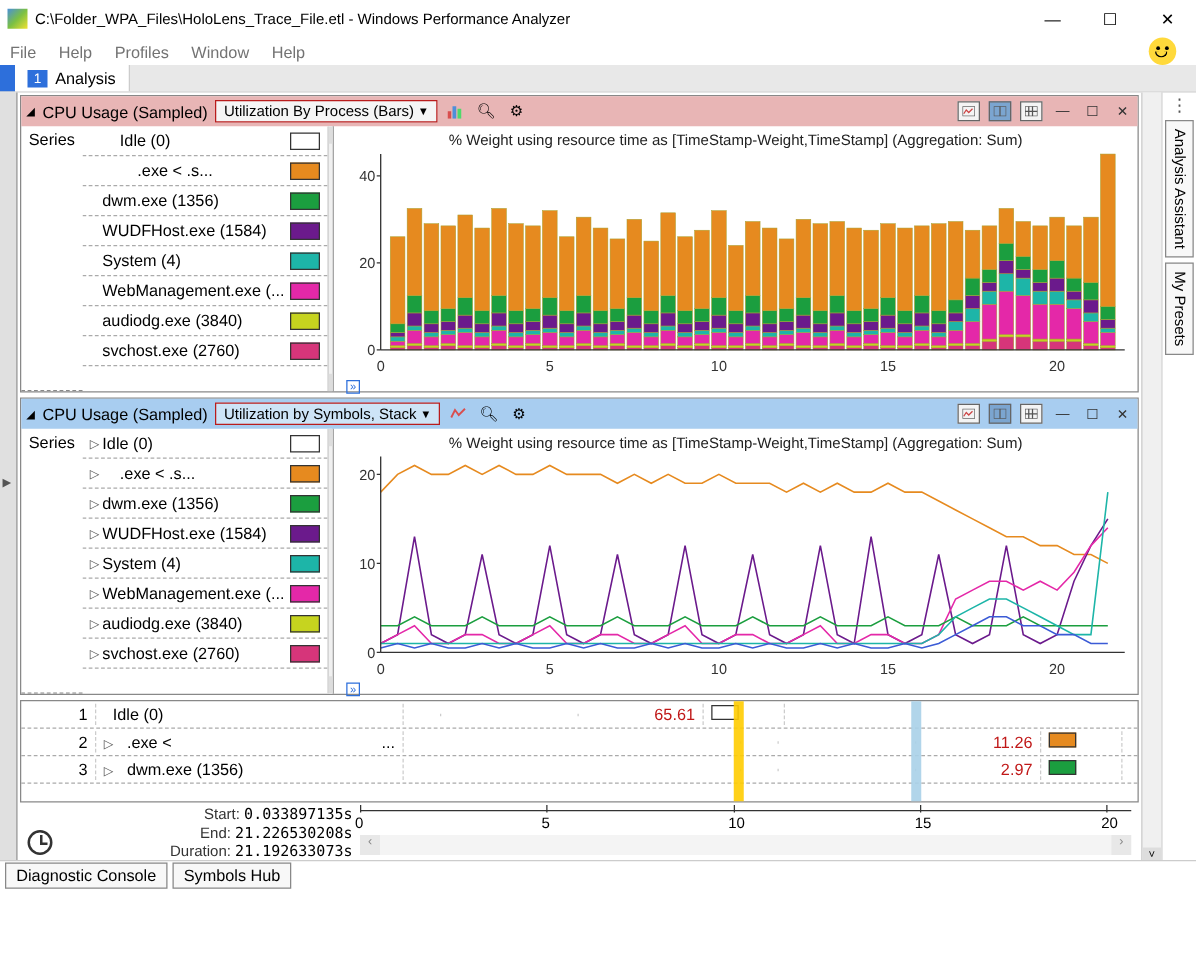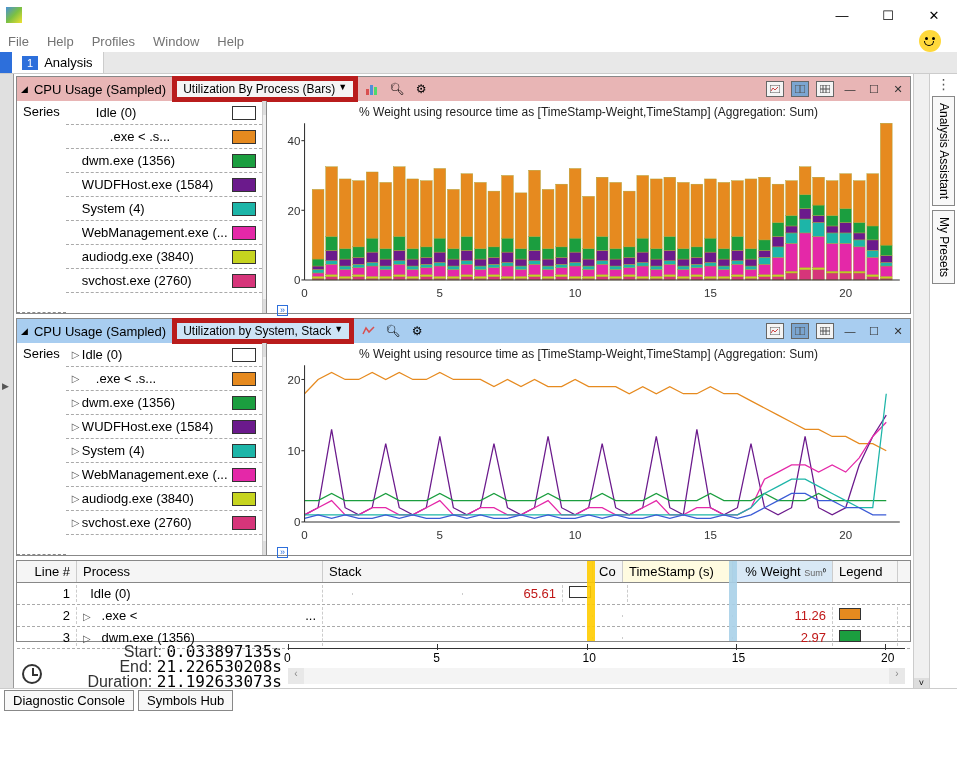--- a/index.html
+++ b/index.html
@@ -30,21 +30,21 @@
   
   .main { flex:1; display:flex; flex-direction:column; }
   .rightcol { width:28px; display:flex;flex-direction:column; border-left:1px solid #ccc;}
   
   .panel { display:flex; flex-direction:column; border:1px solid #888; margin:2px; }
   .panel-header { height:24px; display:flex; align-items:center; padding:0 4px; gap:6px; font-size:13px; }
   .panel-header.pink { background:#e8b5b5; }
   .panel-header.blue { background:#a8cdf0; }
   .panel-header .tri { font-size:9px;}
   .panel-header .title{font-weight:400;}
-  .panel-header .preset{border:5px solid #b91c1c;padding:1px 6px;background:#f5f5f5;font-size:12px;display:flex;align-items:flex-start;gap:3px;}
+  .panel-header .preset{border:1px solid #b91c1c;padding:1px 6px;background:#f5f5f5;font-size:12px;display:flex;align-items:center;gap:3px;}
   .panel-header .preset.blue{background:#cde4f7;}
   .panel-header .spacer{flex:1;}
   .panel-header .tool{width:18px;height:18px;display:flex;align-items:center;justify-content:center;font-size:12px;}
   .panel-header .viewbtn{width:18px;height:16px;border:1px solid #666;margin-left:1px;display:flex;align-items:center;justify-content:center;font-size:9px;background:#f4f4f4;}
   .panel-header .viewbtn.active{background:#7ba5d0;}
   .panel-header .winbtn{width:16px;height:12px;margin-left:2px;display:flex;align-items:center;justify-content:center;font-size:11px;color:#333;}
   
   .panel-body { display:flex; flex:1; min-height:0; }
   .series-box { width:250px; border-right:1px solid #888; display:flex;flex-direction:row; overflow:hidden;}
   .series-header { border-bottom:1px dashed #888; padding:3px 6px; font-size:13px; }
@@ -76,21 +76,21 @@
   .col-proc{width:246px;}
   .col-stack{width:270px;}
   .col-count{width:30px;}
   .col-ts{width:110px;background:#fffbe0;}
   .col-weight{width:100px;text-align:right;background:#d8e8f5;}
   .col-legend{width:65px;}
   .tgrow .col-ts,.tgrow .col-weight{background:transparent;}
   .tgrow .wval{color:#c01818;margin-left:36px;}
   
   .timeline{height:46px;display:flex;padding:2px 8px;}
-  .tl-labels{width:240px;text-align:right;font-size:16px;line-height:15px;padding-right:6px;}
+  .tl-labels{width:240px;text-align:right;font-size:12px;line-height:15px;padding-right:6px;}
   .tl-labels .k{color:#333;}
   .tl-clock{width:26px;display:flex;align-items:flex-end;padding-bottom:2px;}
   .tl-clock .ic{width:20px;height:20px;border:2px solid #333;border-radius:50%;position:relative;}
   .tl-clock .ic::before{content:"";position:absolute;width:6px;height:1.5px;background:#333;top:8px;left:8px;}
   .tl-clock .ic::after{content:"";position:absolute;width:1.5px;height:7px;background:#333;top:2px;left:8px;}
   .tl-axis{flex:1;position:relative;font-size:12px;}
   .tl-axis .line{position:absolute;top:4px;left:0;right:0;border-top:1px solid #333;}
   .tl-axis .ticks{position:absolute;top:0;left:0;right:20px;display:flex;justify-content:space-between;}
   .tl-axis .tick{position:relative;}
   .tl-axis .tick::before{content:"";position:absolute;top:0;left:0;width:1px;height:6px;background:#333;}
@@ -103,20 +103,21 @@
   .statusbar .btn{border:1px solid #888;padding:2px 8px;font-size:13px;background:#f8f8f8;}
   
   .yellow-marker{position:absolute;width:8px;background:#ffcc00;opacity:0.9;}
   .blue-marker{position:absolute;width:8px;background:#a8d0e8;opacity:0.9;}
 </style>
 </head>
 <body>
 
 <div class="titlebar">
   <div class="icon-box"></div>
+  <div class="title">C:\Folder_WPA_Files\HoloLens_Trace_File.etl - Windows Performance Analyzer</div>
   <div class="win-controls">
     <div>—</div>
     <div>☐</div>
     <div>✕</div>
   </div>
 </div>
 
 <div class="menubar">
   <div class="item">File</div>
   <div class="item">Help</div>
@@ -560,21 +561,21 @@
           <div class="scroll-indicator"><span class="box">»</span></div>
         </div>
       </div>
     </div>
 
     <div class="panel" style="height:238px;">
       <div class="panel-header blue">
         <span class="tri">◢</span>
         <span class="title">CPU Usage (Sampled)</span>
         <span class="preset blue">
-          <span>Utilization by System, Stack</span>
+          <span>Utilization by Symbols, Stack</span>
           <span style="font-size:9px;">▼</span>
         </span>
         <span class="tool">
           <svg width="14" height="12">
               <path d="M1 9 L4 3 L7 7 L12 2" stroke="#d94f4f" fill="none" stroke-width="1.5"></path>
             </svg>
         </span>
         <span class="tool">🔍︎</span>
         <span class="tool">⚙</span>
         <span class="spacer"></span>
@@ -677,29 +678,20 @@
               <path d="M30 148.63636363636363L42.86363636363636 145.27272727272728L55.72727272727273 148.63636363636363L68.5909090909091 145.27272727272728L81.45454545454545 148.63636363636363L94.31818181818181 148.63636363636363L107.18181818181817 145.27272727272728L120.04545454545455 148.63636363636363L132.9090909090909 145.27272727272728L145.77272727272728 148.63636363636363L158.63636363636363 148.63636363636363L171.5 145.27272727272728L184.36363636363635 148.63636363636363L197.22727272727275 145.27272727272728L210.0909090909091 148.63636363636363L222.95454545454544 148.63636363636363L235.8181818181818 145.27272727272728L248.6818181818182 148.63636363636363L261.54545454545456 145.27272727272728L274.4090909090909 148.63636363636363L287.27272727272725 148.63636363636363L300.1363636363636 145.27272727272728L313 148.63636363636363L325.8636363636364 145.27272727272728L338.7272727272727 148.63636363636363L351.5909090909091 148.63636363636363L364.4545454545455 145.27272727272728L377.3181818181818 148.63636363636363L390.1818181818182 145.27272727272728L403.0454545454545 148.63636363636363L415.9090909090909 148.63636363636363L428.7727272727273 145.27272727272728L441.6363636363636 148.63636363636363L454.5 145.27272727272728L467.3636363636364 138.54545454545453L480.2272727272727 131.8181818181818L493.0909090909091 125.0909090909091L505.9545454545455 125.0909090909091L518.8181818181818 131.8181818181818L531.6818181818182 131.8181818181818L544.5454545454545 138.54545454545453L557.4090909090909 138.54545454545453L570.2727272727273 145.27272727272728L583.1363636363636 145.27272727272728" fill="none" stroke="#3b5bd6" stroke-width="1.2"></path>
               <line x1="30" y1="4" x2="30" y2="152" stroke="#333"></line>
               <line x1="30" y1="152" x2="596" y2="152" stroke="#333"></line>
             </svg>
           <div class="scroll-indicator"><span class="box">»</span></div>
         </div>
       </div>
     </div>
 
     <div class="tablegrid" style="flex:1;min-height:0;position:relative;">
-      <div class="tgh">
-        <div class="cell col-line">Line #</div>
-        <div class="cell col-proc">Process</div>
-        <div class="cell col-stack">Stack</div>
-        <div class="cell col-count">Co</div>
-        <div class="cell col-ts">TimeStamp (s)</div>
-        <div class="cell col-weight"><span>% Weight</span> <span style="font-size:9px;color:#666;">Sum</span><span style="font-size:9px;">⁰</span></div>
-        <div class="cell col-legend">Legend</div>
-      </div>
       <div id="tablerows">
           <div class="tgrow">
             <div class="cell col-line">1</div>
             <div class="cell col-proc">&nbsp;&nbsp;Idle (0)</div>
             <div class="cell col-count"></div>
             <div class="cell col-ts"></div>
             <div class="cell col-weight"><span class="wval">65.61</span></div>
             <div class="cell col-legend"><span class="swatch" style="display:inline-block;width:22px;height:12px;border:1px solid #333;background:#ffffff"></span></div>
           </div>
           <div class="tgrow">

